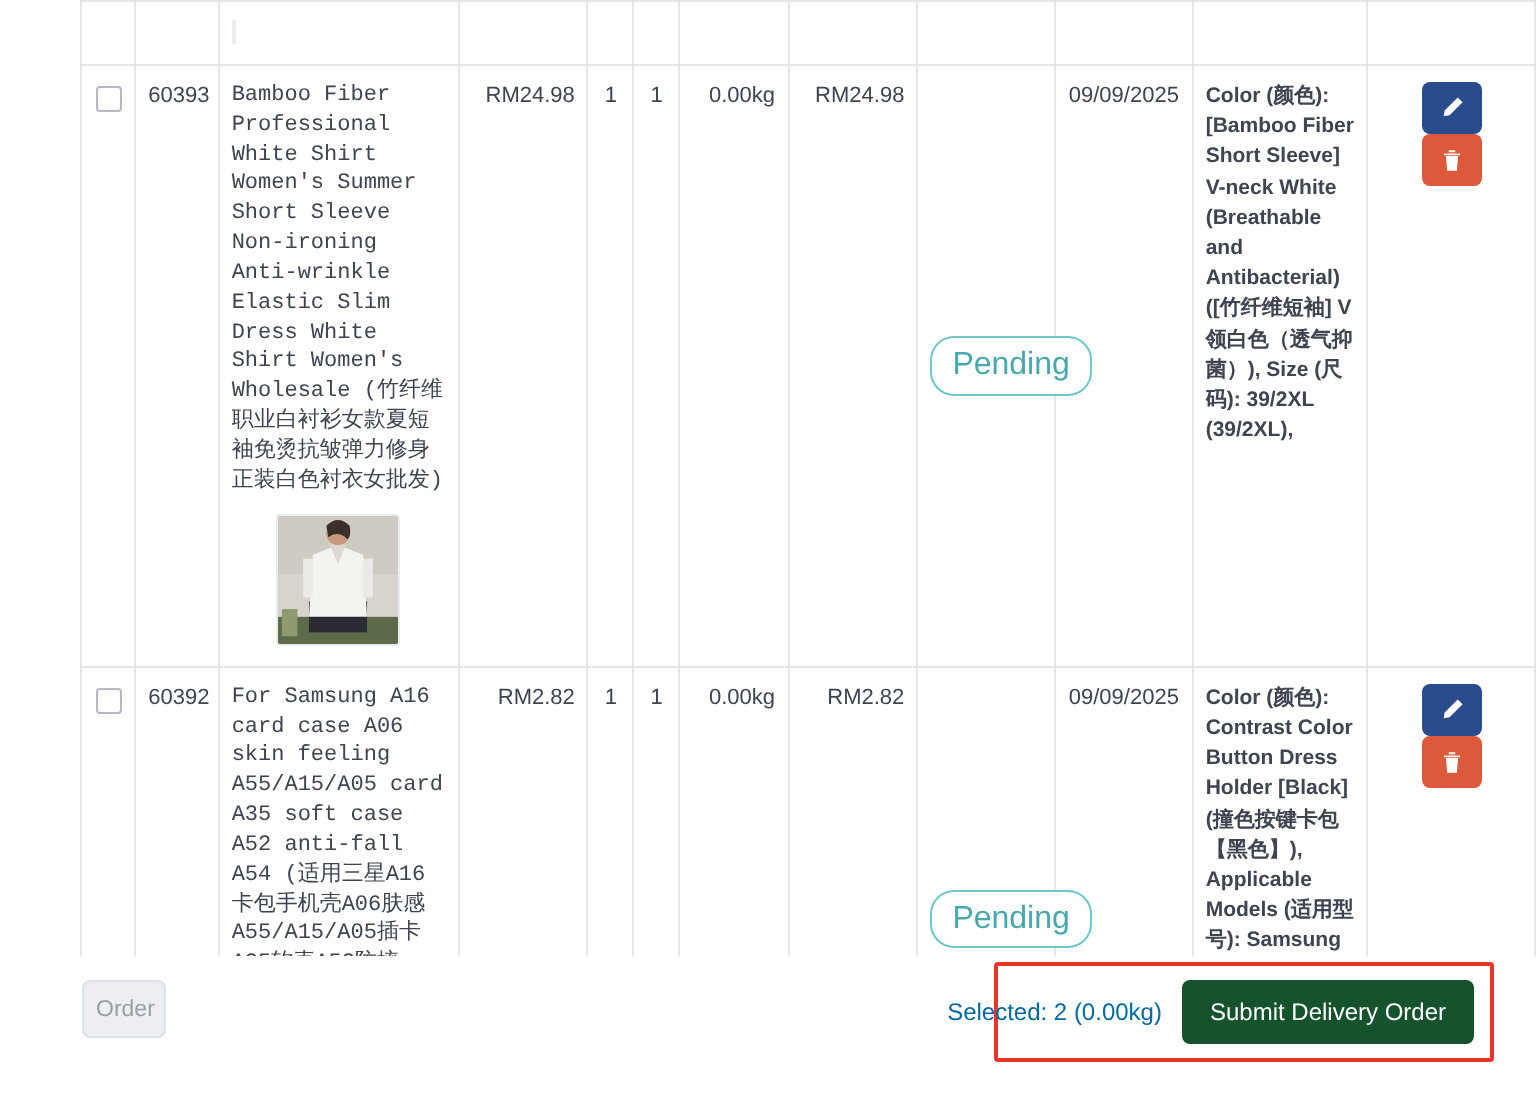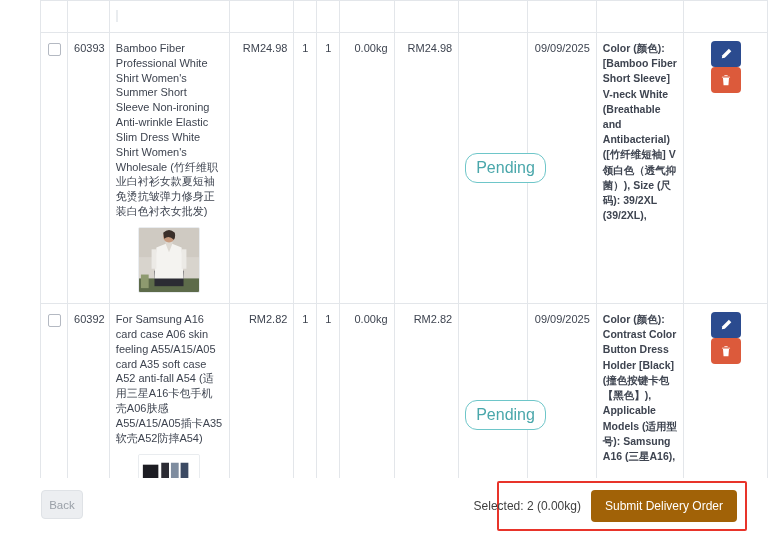--- a/index.html
+++ b/index.html
@@ -24,28 +24,28 @@
   table.order-table td {
     border: 1px solid #e3e6ea;
     vertical-align: top;
     padding: 8px 6px;
     font-size: 11px;
     color: #3e4450;
     line-height: 1.35;
   }
   .col-check  { width: 26px; text-align: center; }
   .col-id     { width: 40px; text-align: left; padding-left: 6px !important; }
-  .col-desc   { width: 115px; }
+  .col-desc   { width: 115px; font-family: Liberation Mono, monospace; }
   .col-price  { width: 62px; text-align: right; }
   .col-qty    { width: 22px; text-align: center; }
   .col-qty2   { width: 22px; text-align: center; }
   .col-weight { width: 52px; text-align: right; }
   .col-total  { width: 62px; text-align: right; }
   .col-status { width: 66px; text-align: center; vertical-align: middle !important; }
-  .col-date   { width: 66px; text-align: right; }
+  .col-date   { width: 66px; text-align: center; }
   .col-attr   { width: 84px; }
   .col-act    { width: 80px; text-align: center; }
 
   .rowchk {
     width: 13px; height: 13px;
     border: 1px solid #b4b9c2;
     border-radius: 2px;
     background: #fff;
     display: inline-block;
     margin-top: 2px;
@@ -112,26 +112,26 @@
     border: 2px solid #e8342a;
     border-radius: 2px;
     display: flex;
     align-items: center;
     justify-content: flex-end;
     padding-right: 8px;
     background: #fff;
   }
   .selected-text {
     font-size: 12px;
-    color: #404040;
+    color: #0369a1;
     margin-right: 10px;
     white-space: nowrap;
   }
   .btn-submit {
-    background: #a16207;
+    background: #14532d;
     color: #ffffff;
     border: none;
     border-radius: 4px;
     font-size: 12px;
     padding: 9px 14px;
     cursor: pointer;
     white-space: nowrap;
   }
   .toprow td { padding-top: 0; padding-bottom: 0; height: 6px; }
   .top-thumb {
@@ -279,20 +279,20 @@
           <svg width="13" height="13" viewBox="0 0 16 16">
             <path d="M3 4h10v1H3zM6 2h4v1.2H6zM4.3 5.6h7.4l-.7 9H5z" fill="#ffffff"></path>
           </svg>
         </button>
       </td>
     </tr>
   </tbody>
     </table>
 
   <div class="footer">
-    <button class="btn-back">Back</button>
+    <button class="btn-back">Order</button>
     <div class="submit-group">
       <span class="selected-text">Selected: 2 (0.00kg)</span>
       <button class="btn-submit">Submit Delivery Order</button>
     </div>
   </div>
 
 </div>
 
 </body></html>

